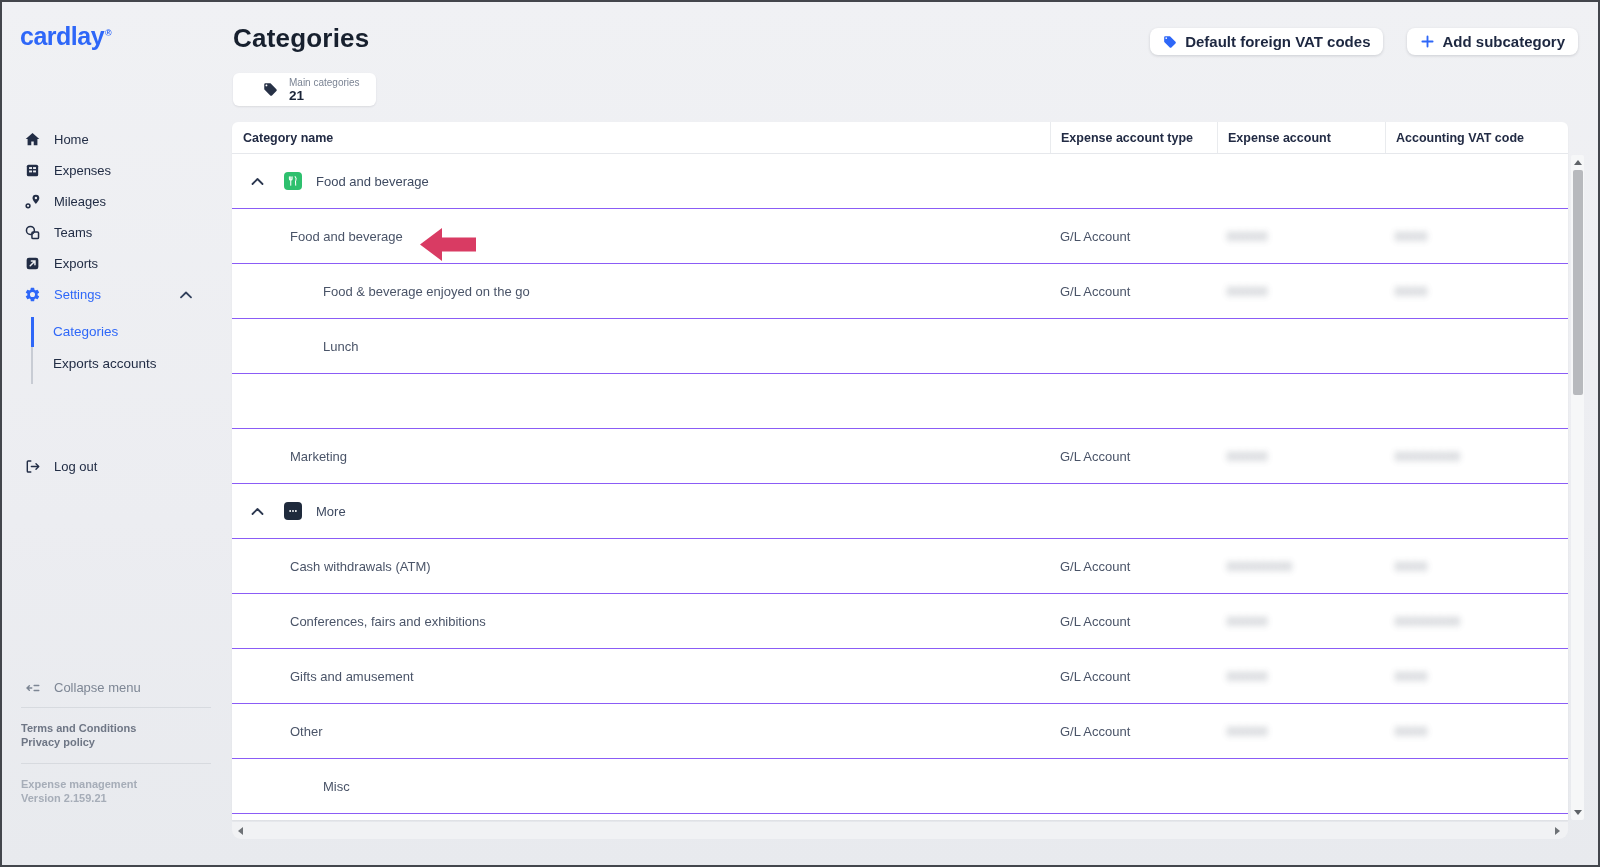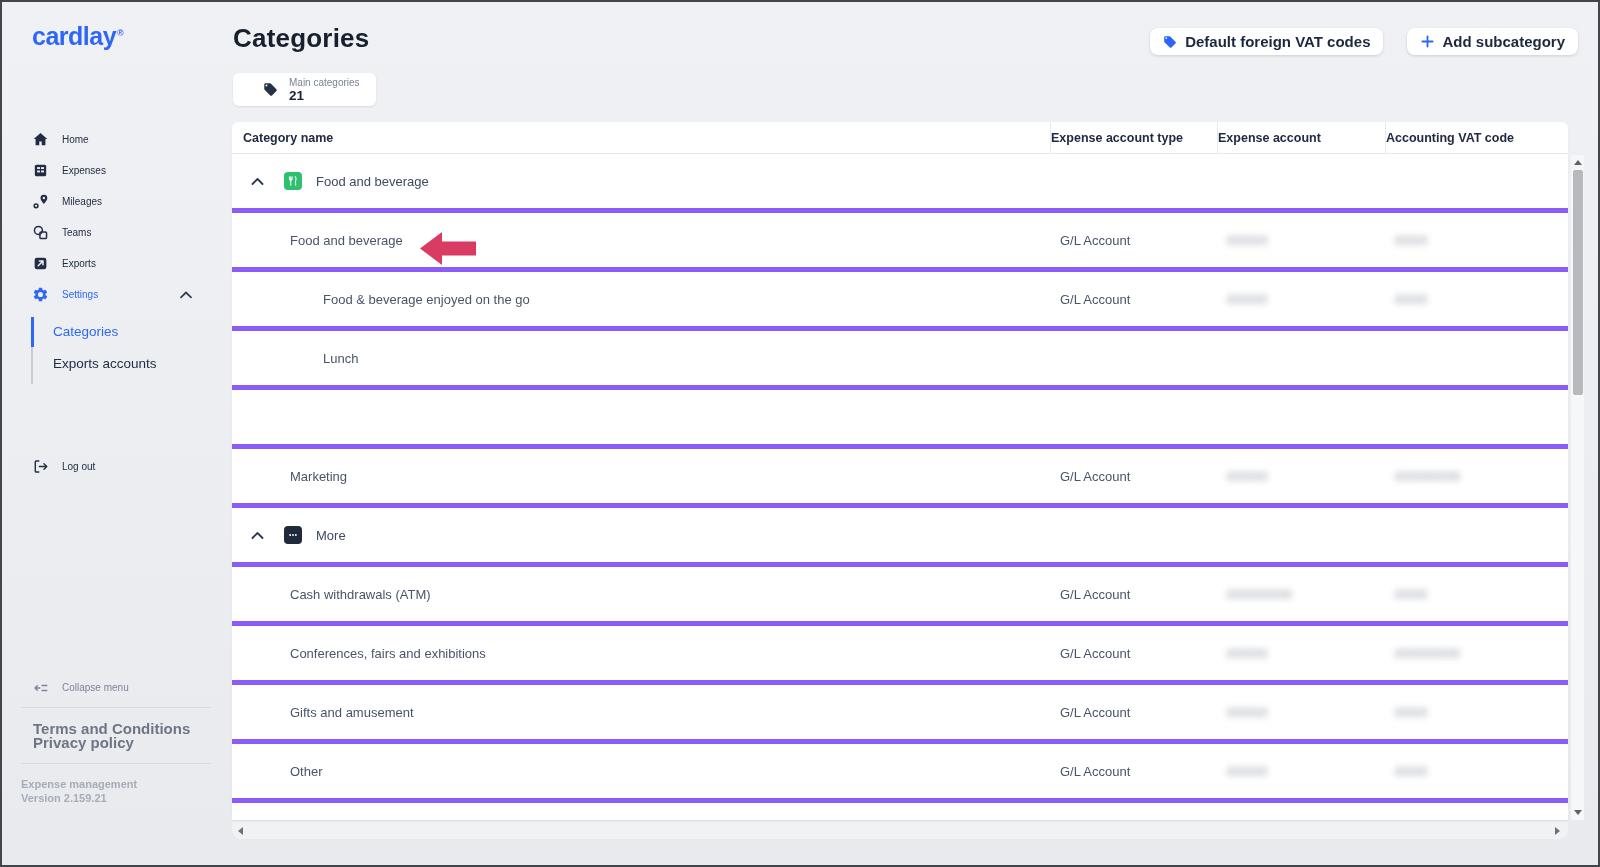--- a/index.html
+++ b/index.html
@@ -6,39 +6,39 @@
   body{
     width:1600px;height:867px;position:relative;overflow:hidden;
     background:linear-gradient(180deg,#f0f1f4 0%,#ecedf1 60%,#e8eaee 100%);
     font-family:"Liberation Sans",sans-serif;
     -webkit-font-smoothing:antialiased;
   }
   .frame{position:absolute;inset:0;border:2px solid #43464c;pointer-events:none;z-index:200;}
 
   
   .sidebar{position:absolute;left:0;top:0;width:208px;height:100%;}
-  .logo{position:absolute;left:32px;top:22px;font-size:25px;font-weight:bold;color:#2e67f8;letter-spacing:-.5px;}
+  .logo{position:absolute;left:20px;top:22px;font-size:25px;font-weight:bold;color:#2e67f8;letter-spacing:-.5px;}
   .logo sup{font-size:9px;font-weight:bold;vertical-align:9px;margin-left:1px;}
   .nav{position:absolute;left:0;top:124px;width:208px;}
-  .nav-item{display:flex;align-items:center;height:31px;padding-left:32px;cursor:pointer;color:#222d45;font-size:10px;font-weight:500;}
+  .nav-item{display:flex;align-items:center;height:31px;padding-left:24px;cursor:pointer;color:#222d45;font-size:13px;font-weight:500;}
   .nav-item .nicon{width:17px;height:17px;margin-right:13px;display:flex;align-items:center;justify-content:center;color:#222d45;flex:0 0 17px;}
   .nav-item.active{color:#2e67f8;}
   .nav-item.active .nicon{color:#2e67f8;}
   .nav-item .spacer{flex:1;}
   .nav-item .chevron{margin-right:16px;width:12px;height:8px;color:#32405c;}
   .subnav{position:relative;margin:6px 0 0 31px;}
   .subnav::before{content:'';position:absolute;left:0;top:2px;bottom:-4px;width:2px;background:#c8ccd4;}
   .subnav-item{position:relative;display:block;padding:0 0 0 22px;height:32px;line-height:32px;font-size:13.5px;font-weight:500;color:#222d45;cursor:pointer;}
   .subnav-item.active{color:#2e67f8;}
   .subnav-item.active::before{content:'';position:absolute;left:0;top:1px;height:30px;width:2.5px;background:#2e67f8;}
   .logout{position:absolute;left:0;top:440px;width:208px;margin-top:11px;}
   .collapse{position:absolute;left:0;top:672px;width:208px;color:#7d8694;}
   .collapse .nicon{color:#7d8694;}
   .divider{position:absolute;left:21px;width:190px;height:1px;background:#d7dadf;}
-  .legal{position:absolute;left:21px;top:722px;font-size:15px;font-weight:bold;color:#6e7685;line-height:13.5px;margin-left:12px;}
+  .legal{position:absolute;left:21px;top:722px;font-size:11px;font-weight:bold;color:#6e7685;line-height:13.5px;}
   .legal a{display:block;color:#6e7685;text-decoration:none;cursor:pointer;}
   .version{position:absolute;left:21px;top:778px;font-size:11px;font-weight:bold;color:#a6adb8;line-height:13.5px;}
 
   
   .page-title{position:absolute;left:233px;top:23px;font-size:26px;font-weight:bold;color:#17202e;letter-spacing:.2px;}
   .top-buttons{position:absolute;right:22px;top:28px;display:flex;gap:24px;}
   .btn{display:flex;align-items:center;height:27px;padding:0 13px;background:#fff;border:none;border-radius:8px;
        box-shadow:0 1px 3px rgba(25,31,45,.16);font-family:"Liberation Sans",sans-serif;
        font-size:15px;font-weight:bold;color:#1d2740;cursor:pointer;}
   .btn .bicon{width:14px;height:14px;margin-right:8px;color:#2e67f8;display:flex;align-items:center;justify-content:center;}
@@ -48,23 +48,23 @@
         box-shadow:0 1px 2px rgba(25,31,45,.10);display:flex;align-items:center;padding:0 16px 0 30px;}
   .chip .ticon{width:15px;height:15px;color:#273146;margin-right:11px;}
   .chip .ctxt{display:flex;flex-direction:column;justify-content:center;}
   .chip .clabel{font-size:10px;font-weight:500;color:#7b8494;line-height:11px;}
   .chip .ccount{font-size:13.5px;font-weight:bold;color:#1a2438;line-height:15px;}
 
   
   .table{position:absolute;left:232px;top:122px;width:1336px;height:698px;background:#fff;
          border-radius:6px 6px 0 0;box-shadow:0 1px 2px rgba(0,0,0,.05);overflow:hidden;}
   .thead{display:grid;grid-template-columns:818px 167px 168px 183px;height:31px;border-bottom:1px solid #e6e8ec;}
-  .th{display:flex;align-items:center;padding-left:0;font-size:12.5px;font-weight:bold;color:#222b44;border-left:1px solid #e9ebee;}
+  .th{display:flex;align-items:center;padding-left:10px;font-size:12.5px;font-weight:bold;color:#222b44;border-left:1px solid #e9ebee;}
   .th:first-child{border-left:none;padding-left:11px;}
-  .trow{display:grid;grid-template-columns:818px 167px 168px 183px;height:54px;border-bottom:5px solid #8b5cf6;cursor:pointer;text-align:center;}
+  .trow{display:grid;grid-template-columns:818px 167px 168px 183px;height:54px;border-bottom:1px solid #8b5cf6;cursor:pointer;text-align:center;}
   .cell{display:flex;align-items:center;font-size:13px;color:#4a5468;overflow:visible;}
   .cell.name{position:relative;}
   .chev{margin-left:19px;width:13px;height:9px;display:flex;align-items:center;color:#2c3850;cursor:pointer;flex:0 0 13px;}
   .cicon{margin-left:20px;width:18px;height:18px;border-radius:4px;display:flex;align-items:center;justify-content:center;flex:0 0 18px;}
   .glabel{margin-left:14px;font-size:13px;color:#3e4a61;}
   .lvl1 .ilabel{margin-left:58px;}
   .lvl2 .ilabel{margin-left:91px;}
   .cell.type{padding-left:10px;}
   .cell.acct,.cell.vat{padding-left:10px;}
   .redacted{filter:blur(3.2px);opacity:.8;color:#6b7380;letter-spacing:1px;}

